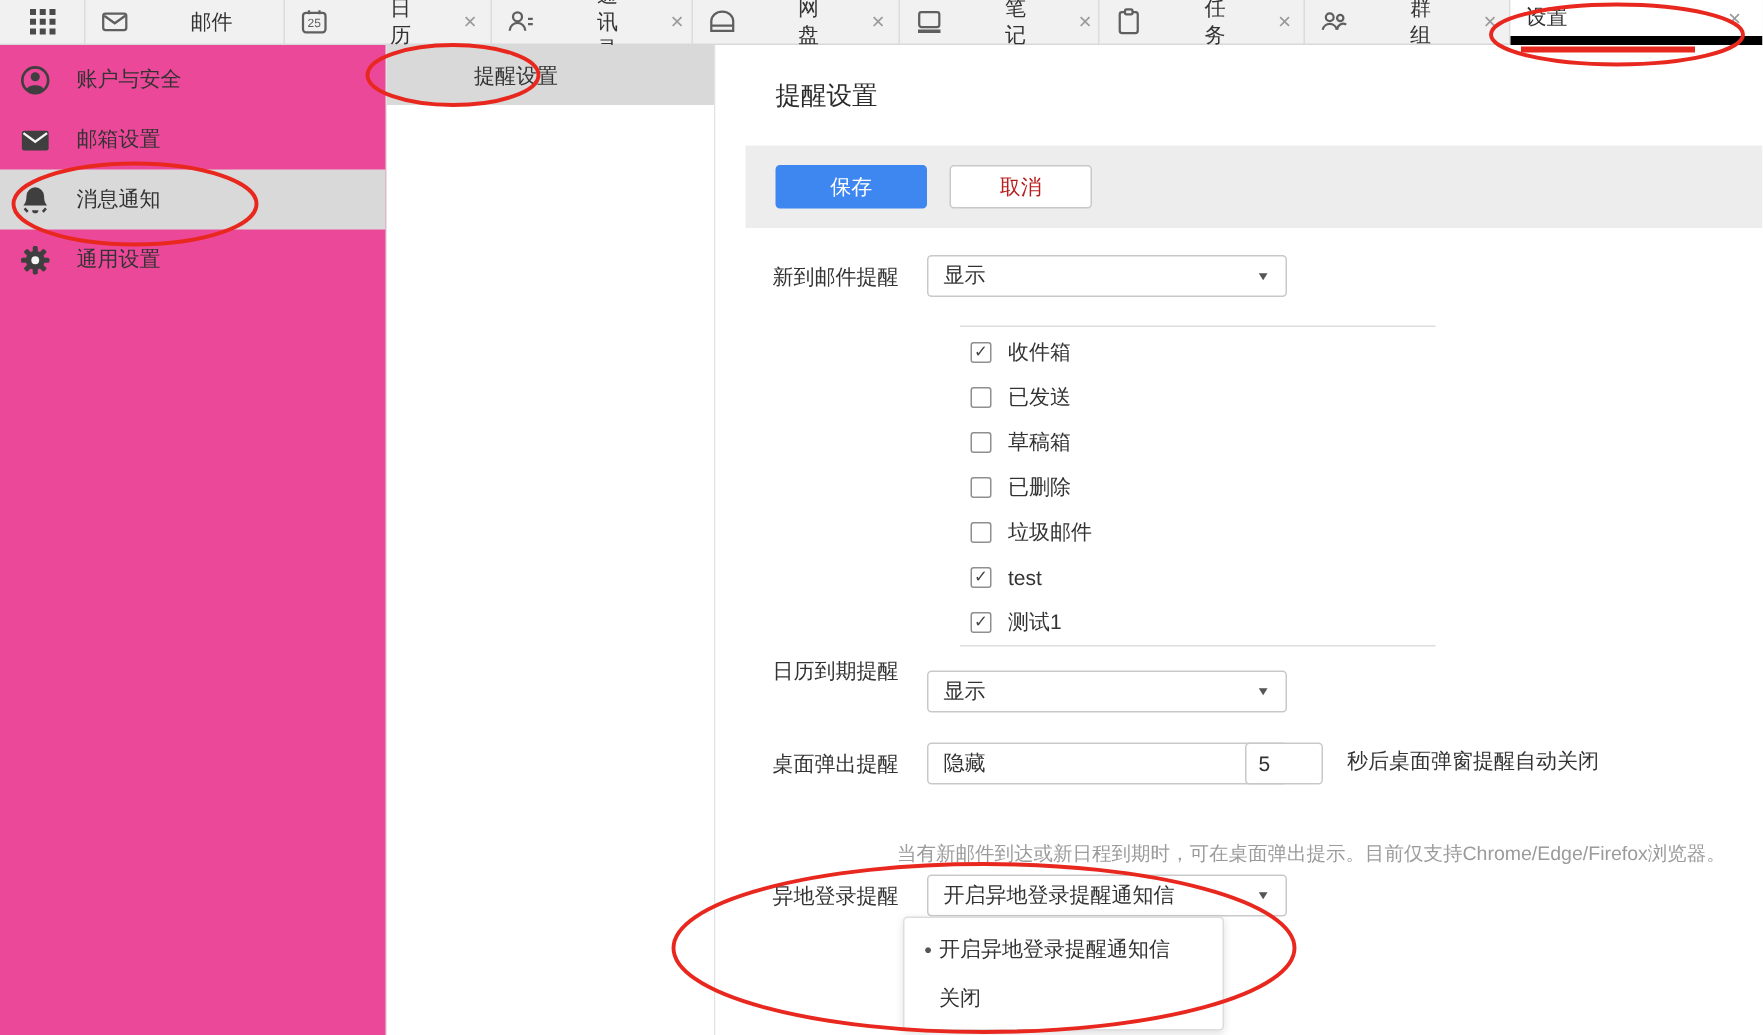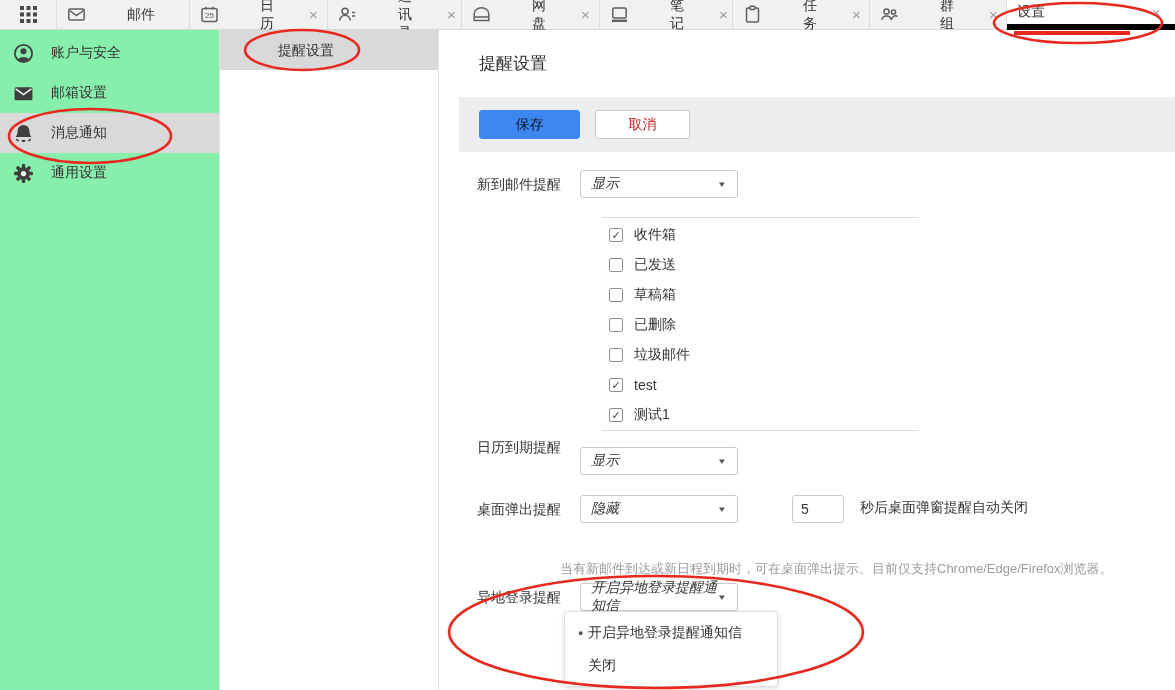--- a/index.html
+++ b/index.html
@@ -13,42 +13,42 @@
     border-right:1px solid #dcdcdc; border-bottom:1px solid #d9d9d9; cursor:pointer; }
   .tab { display:flex; align-items:center; padding:0 10px; font-size:14px; color:#333;
     border-right:1px solid #dcdcdc; border-bottom:1px solid #d9d9d9; cursor:pointer;gap:33px; }
   .tab .ticon { margin-right:8px; flex:0 0 auto; }
   .tab .tclose { margin-left:auto; color:#9a9a9a; font-size:15px; line-height:1; padding:0 2px; }
   .tab.active { background:#fff; border-bottom:6px solid #000000; flex:1; border-right:none; }
   .tab.active .tclose { margin-left:72px; }
 
   
   .cols { display:flex; height:660px; }
-  .sidebar { width:220px; background:#86efac; border-right:1px solid #e2e2e2; padding-top:3px; }
+  .sidebar { width:258px; background:#ec4899; border-right:1px solid #e2e2e2; padding-top:3px; }
   .snav-item { height:40px; display:flex; align-items:center; padding-left:13px; font-size:14px; cursor:pointer; }
   .snav-item .slabel { margin-left:17px; }
   .snav-item.selected { background:#d9d9d9; }
 
   .panel2 { width:219px; background:#fff; border-right:1px solid #e2e2e2; }
   .p2-item { height:40px; line-height:40px; padding-left:58px; font-size:14px;
     background:#d9d9d9; cursor:pointer; }
 
   
   .main { position:relative; flex:1; background:#fff; }
   .pg-title { position:absolute; left:40px; top:22px; font-size:17px; color:#2b2b2b; }
   .band { position:absolute; left:20px; right:0; top:67px; height:55px; background:#ededee; }
   .btn { position:absolute; top:13px; height:29px; font-size:14px; border-radius:3px;
     display:flex; align-items:center; justify-content:center; cursor:pointer; }
-  .btn-save { left:20px; width:101px; background:#3e87f0; color:#0f172a; border:1px solid #3e87f0; }
+  .btn-save { left:20px; width:101px; background:#3e87f0; color:#ffffff; border:1px solid #3e87f0; }
   .btn-cancel { left:136px; width:95px; background:#fff; color:#b91c1c; border:1px solid #c9c9c9; }
 
   .f-label { position:absolute; left:38px; font-size:14px; color:#333; line-height:20px; }
-  .sel { position:absolute; left:141px; width:158px; height:28px; border:1px solid #c9c9c9;
+  .sel { position:absolute; left:141px; width:240px; height:28px; border:1px solid #c9c9c9;
     border-radius:3px; background:#fff; display:flex; align-items:center; padding:0 10px;
-    font-size:14px; cursor:pointer;font-style:italic; }
+    font-size:14px; cursor:pointer; }
   .sel .arrow { margin-left:auto; font-size:10px; color:#555; transform:scaleY(.8); }
 
   .hline { position:absolute; left:163px; width:317px; height:1px; background:#ddd; }
   .cbgroup { position:absolute; left:170px; top:190px; }
   .cbrow { height:30px; display:flex; align-items:center; }
   .cb { width:14px; height:14px; border:1px solid #8f8f8f; border-radius:2px; background:#fff;
     display:flex; align-items:center; justify-content:center; cursor:pointer; }
   .cb span { display:none; font-size:11px; color:#444; line-height:1; }
   .cb.on span { display:block; }
   .cblabel { margin-left:11px; font-size:14px; }

